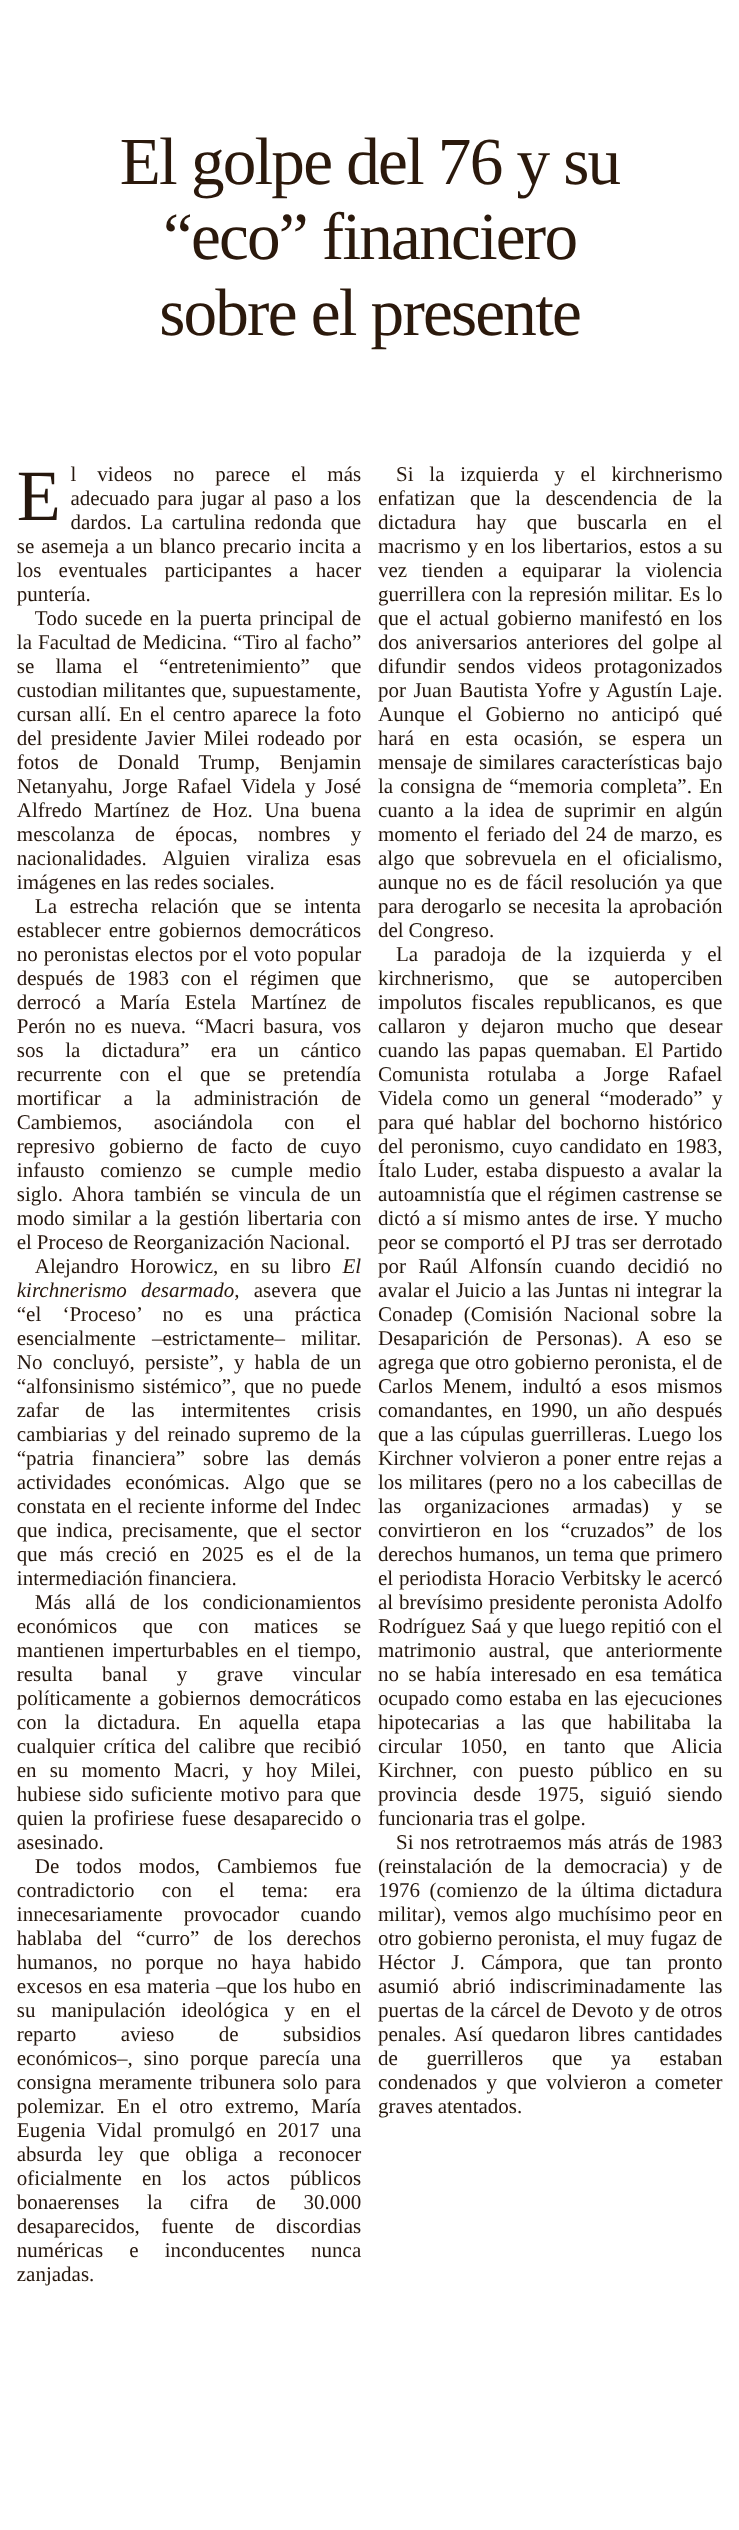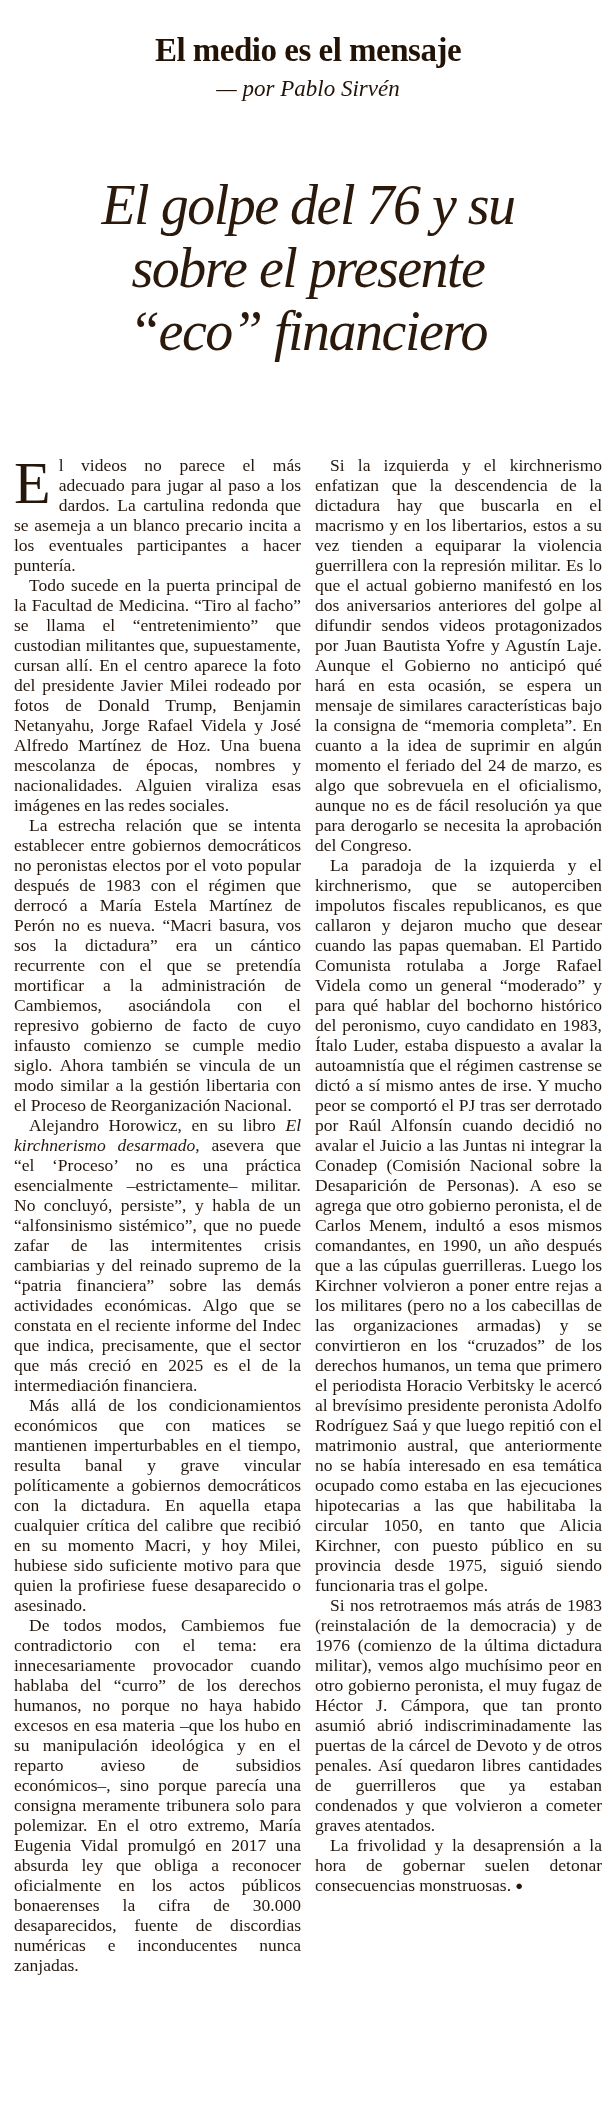--- a/index.html
+++ b/index.html
@@ -14,21 +14,21 @@
     font-size:33px;font-weight:bold;letter-spacing:-0.5px;
     margin:0 0 7px 0;color:#231307;
   }
   .byline{
     font-size:23px;font-style:italic;margin:0;color:#231307;
   }
   .headline{
     margin:72px 0 0 0;text-align:center;font-weight:normal;
     font-size:56px;line-height:63px;letter-spacing:-1.5px;color:#2b190c;
   }
-  .headline .hl{display:block;font-style:italic;}
+  .headline .hl{display:block;}
   .article-body{
     display:flex;gap:14px;margin-top:92px;
   }
   .col{
     width:287px;flex:0 0 287px;
     font-size:17.5px;line-height:20px;text-align:justify;
     hyphens:auto;-webkit-hyphens:auto;word-spacing:-0.3px;
     color:#26170d;
   }
   .col p{margin:0;text-indent:15px;}
@@ -38,43 +38,38 @@
     padding:2px 8px 4px 0;color:#26170d;
   }
   .book-title{font-style:italic;}
   .end-mark{font-size:13px;vertical-align:1px;}
 </style>
 </head>
 <body>
 
 <div class="page">
 
-  <header>
-    <h2 class="kicker">El medio es el mensaje</h2>
-    <p class="byline">— por Pablo Sirvén</p>
-  </header>
 
   <h1 class="headline">
     <span class="hl">El golpe del 76 y su</span>
+    <span class="hl">“eco” financiero</span>
     <span class="hl">sobre el presente</span>
-    <span class="hl">“eco” financiero</span>
   </h1>
 
   <div class="article-body">
 
     <div class="col">
       <p class="first"><span class="dropcap">E</span><span>l videos no parece el más adecuado para jugar al paso a los dardos. La cartulina redonda que se asemeja a un blanco precario incita a los eventuales participantes a hacer puntería.</span></p>
       <p>Todo sucede en la puerta principal de la Facultad de Medicina. “Tiro al facho” se llama el “entretenimiento” que custodian militantes que, supuestamente, cursan allí. En el centro aparece la foto del presidente Javier Milei rodeado por fotos de Donald Trump, Benjamin Netanyahu, Jorge Rafael Videla y José Alfredo Martínez de Hoz. Una buena mescolanza de épocas, nombres y nacionalidades. Alguien viraliza esas imágenes en las redes sociales.</p>
       <p>La estrecha relación que se intenta establecer entre gobiernos democráticos no peronistas electos por el voto popular después de 1983 con el régimen que derrocó a María Estela Martínez de Perón no es nueva. “Macri basura, vos sos la dictadura” era un cántico recurrente con el que se pretendía mortificar a la administración de Cambiemos, asociándola con el represivo gobierno de facto de cuyo infausto comienzo se cumple medio siglo. Ahora también se vincula de un modo similar a la gestión libertaria con el Proceso de Reorganización Nacional.</p>
       <p><span>Alejandro Horowicz, en su libro </span><em class="book-title">El kirchnerismo desarmado</em><span>, asevera que “el ‘Proceso’ no es una práctica esencialmente –estrictamente– militar. No concluyó, persiste”, y habla de un “alfonsinismo sistémico”, que no puede zafar de las intermitentes crisis cambiarias y del reinado supremo de la “patria financiera” sobre las demás actividades económicas. Algo que se constata en el reciente informe del Indec que indica, precisamente, que el sector que más creció en 2025 es el de la intermediación financiera.</span></p>
       <p>Más allá de los condicionamientos económicos que con matices se mantienen imperturbables en el tiempo, resulta banal y grave vincular políticamente a gobiernos democráticos con la dictadura. En aquella etapa cualquier crítica del calibre que recibió en su momento Macri, y hoy Milei, hubiese sido suficiente motivo para que quien la profiriese fuese desaparecido o asesinado.</p>
       <p>De todos modos, Cambiemos fue contradictorio con el tema: era innecesariamente provocador cuando hablaba del “curro” de los derechos humanos, no porque no haya habido excesos en esa materia –que los hubo en su manipulación ideológica y en el reparto avieso de subsidios económicos–, sino porque parecía una consigna meramente tribunera solo para polemizar. En el otro extremo, María Eugenia Vidal promulgó en 2017 una absurda ley que obliga a reconocer oficialmente en los actos públicos bonaerenses la cifra de 30.000 desaparecidos, fuente de discordias numéricas e inconducentes nunca zanjadas.</p>
     </div>
 
     <div class="col">
       <p>Si la izquierda y el kirchnerismo enfatizan que la descendencia de la dictadura hay que buscarla en el macrismo y en los libertarios, estos a su vez tienden a equiparar la violencia guerrillera con la represión militar. Es lo que el actual gobierno manifestó en los dos aniversarios anteriores del golpe al difundir sendos videos protagonizados por Juan Bautista Yofre y Agustín Laje. Aunque el Gobierno no anticipó qué hará en esta ocasión, se espera un mensaje de similares características bajo la consigna de “memoria completa”. En cuanto a la idea de suprimir en algún momento el feriado del 24 de marzo, es algo que sobrevuela en el oficialismo, aunque no es de fácil resolución ya que para derogarlo se necesita la aprobación del Congreso.</p>
       <p>La paradoja de la izquierda y el kirchnerismo, que se autoperciben impolutos fiscales republicanos, es que callaron y dejaron mucho que desear cuando las papas quemaban. El Partido Comunista rotulaba a Jorge Rafael Videla como un general “moderado” y para qué hablar del bochorno histórico del peronismo, cuyo candidato en 1983, Ítalo Luder, estaba dispuesto a avalar la autoamnistía que el régimen castrense se dictó a sí mismo antes de irse. Y mucho peor se comportó el PJ tras ser derrotado por Raúl Alfonsín cuando decidió no avalar el Juicio a las Juntas ni integrar la Conadep (Comisión Nacional sobre la Desaparición de Personas). A eso se agrega que otro gobierno peronista, el de Carlos Menem, indultó a esos mismos comandantes, en 1990, un año después que a las cúpulas guerrilleras. Luego los Kirchner volvieron a poner entre rejas a los militares (pero no a los cabecillas de las organizaciones armadas) y se convirtieron en los “cruzados” de los derechos humanos, un tema que primero el periodista Horacio Verbitsky le acercó al brevísimo presidente peronista Adolfo Rodríguez Saá y que luego repitió con el matrimonio austral, que anteriormente no se había interesado en esa temática ocupado como estaba en las ejecuciones hipotecarias a las que habilitaba la circular 1050, en tanto que Alicia Kirchner, con puesto público en su provincia desde 1975, siguió siendo funcionaria tras el golpe.</p>
       <p>Si nos retrotraemos más atrás de 1983 (reinstalación de la democracia) y de 1976 (comienzo de la última dictadura militar), vemos algo muchísimo peor en otro gobierno peronista, el muy fugaz de Héctor J. Cámpora, que tan pronto asumió abrió indiscriminadamente las puertas de la cárcel de Devoto y de otros penales. Así quedaron libres cantidades de guerrilleros que ya estaban condenados y que volvieron a cometer graves atentados.</p>
-      <p><span>La frivolidad y la desaprensión a la hora de gobernar suelen detonar consecuencias monstruosas. </span><span class="end-mark">●</span></p>
     </div>
 
   </div>
 </div>
 
 </body></html>

